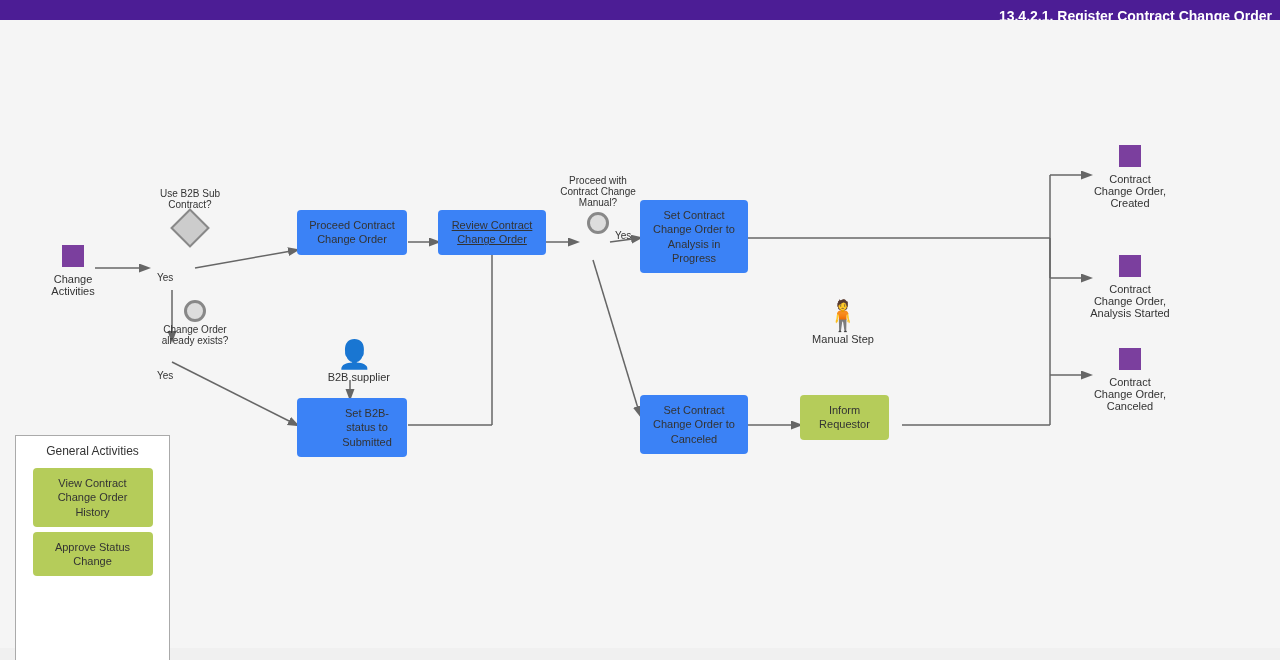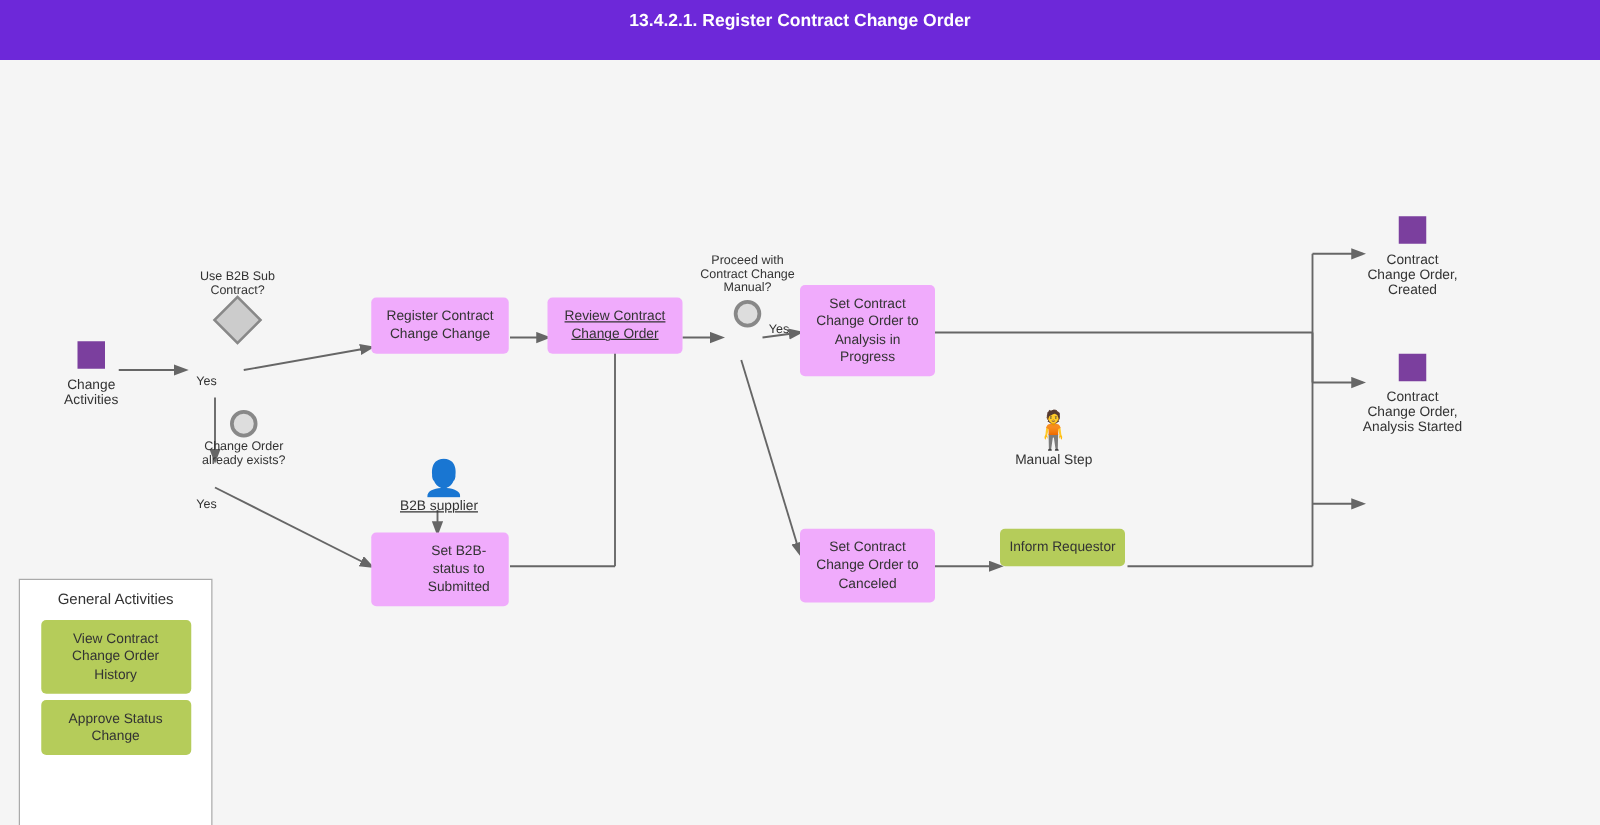--- a/index.html
+++ b/index.html
@@ -1,25 +1,25 @@
 <!DOCTYPE html>
 <html><head>
   <meta charset="utf-8">
   <style>
     * { box-sizing: border-box; margin: 0; padding: 0; }
     body { font-family: Arial, sans-serif; background: #f0f0f0; width: 1280px; height: 660px; overflow: hidden; }
 
     #header {
-      background: #6d28d9;
+      background: #4c1d95;
       color: white;
-      text-align: center;
+      text-align: right;
       padding: 8px;
       font-size: 14px;
       font-weight: bold;
-      height: 48px;
+      height: 20px;
     }
 
     #main {
       position: relative;
       width: 1280px;
       height: 628px;
       background: #f5f5f5;
     }
 
     
@@ -58,21 +58,21 @@
 
     
     .node {
       position: absolute;
       text-align: center;
       font-size: 11px;
       color: #333;
     }
 
     .green-box {
-      background: #f0abfc;
+      background: #3b82f6;
       border-radius: 4px;
       padding: 8px 6px;
       font-size: 11px;
       text-align: center;
       color: #333;
       line-height: 1.3;
     }
 
     .purple-sq {
       width: 22px;
@@ -185,26 +185,26 @@
   <div class="node" style="left:150px; top:280px;">
     <div style="display:flex; justify-content:center;">
       <div class="circle-gw"></div>
     </div>
     <div style="font-size:10px; width:90px; text-align:center; margin-top:2px;">Change Order already exists?</div>
   </div>
 
   <div class="node" style="left:157px; top:350px; font-size:10px;">Yes</div>
 
   <div class="node" style="left:297px; top:190px;">
-    <div class="green-box" style="width:110px;">Register Contract Change Change</div>
+    <div class="green-box" style="width:110px;">Proceed Contract Change Order</div>
   </div>
 
   <div class="node" style="left:320px; top:318px;">
     <div style="font-size:28px; color:#888; text-align:center;">👤</div>
-    <div style="font-size:11px; text-align:left; width:70px;text-decoration:underline;">B2B supplier</div>
+    <div style="font-size:11px; text-align:right; width:70px;">B2B supplier</div>
   </div>
 
   <div class="node" style="left:297px; top:378px;">
     <div class="green-box" style="width:110px;padding-left:36px;">Set B2B-status to Submitted</div>
   </div>
 
   <div class="node" style="left:438px; top:190px;">
     <div class="green-box" style="width:108px;text-decoration:underline;">Review Contract Change Order</div>
   </div>
 
@@ -224,33 +224,37 @@
   <div class="node" style="left:640px; top:375px;">
     <div class="green-box" style="width:108px;">Set Contract Change Order to Canceled</div>
   </div>
 
   <div class="node" style="left:808px; top:278px;">
     <div style="font-size:30px; color:#888; text-align:center;">🧍</div>
     <div style="font-size:11px; text-align:center; width:70px;">Manual Step</div>
   </div>
 
   <div class="node" style="left:800px; top:375px;">
-    <div class="manual-step-box" style="width:100px;">Inform Requestor</div>
+    <div class="manual-step-box" style="width:89px;">Inform Requestor</div>
   </div>
 
   <div class="node" style="left:1090px; top:125px;">
     <div class="purple-sq"></div>
     <div style="font-size:11px; width:80px; text-align:center; margin-top:4px;">Contract Change Order, Created</div>
   </div>
 
   <div class="node" style="left:1090px; top:235px;">
     <div class="purple-sq"></div>
     <div style="font-size:11px; width:80px; text-align:center; margin-top:4px;">Contract Change Order, Analysis Started</div>
   </div>
 
+  <div class="node" style="left:1090px; top:328px;">
+    <div class="purple-sq"></div>
+    <div style="font-size:11px; width:80px; text-align:center; margin-top:4px;">Contract Change Order, Canceled</div>
+  </div>
 
   <div id="general-activities">
     <div id="general-activities-title">General Activities</div>
     <button class="general-activity-btn">View Contract Change Order History</button>
     <button class="general-activity-btn">Approve Status Change</button>
   </div>
 
 </div>
 
 </body></html>

